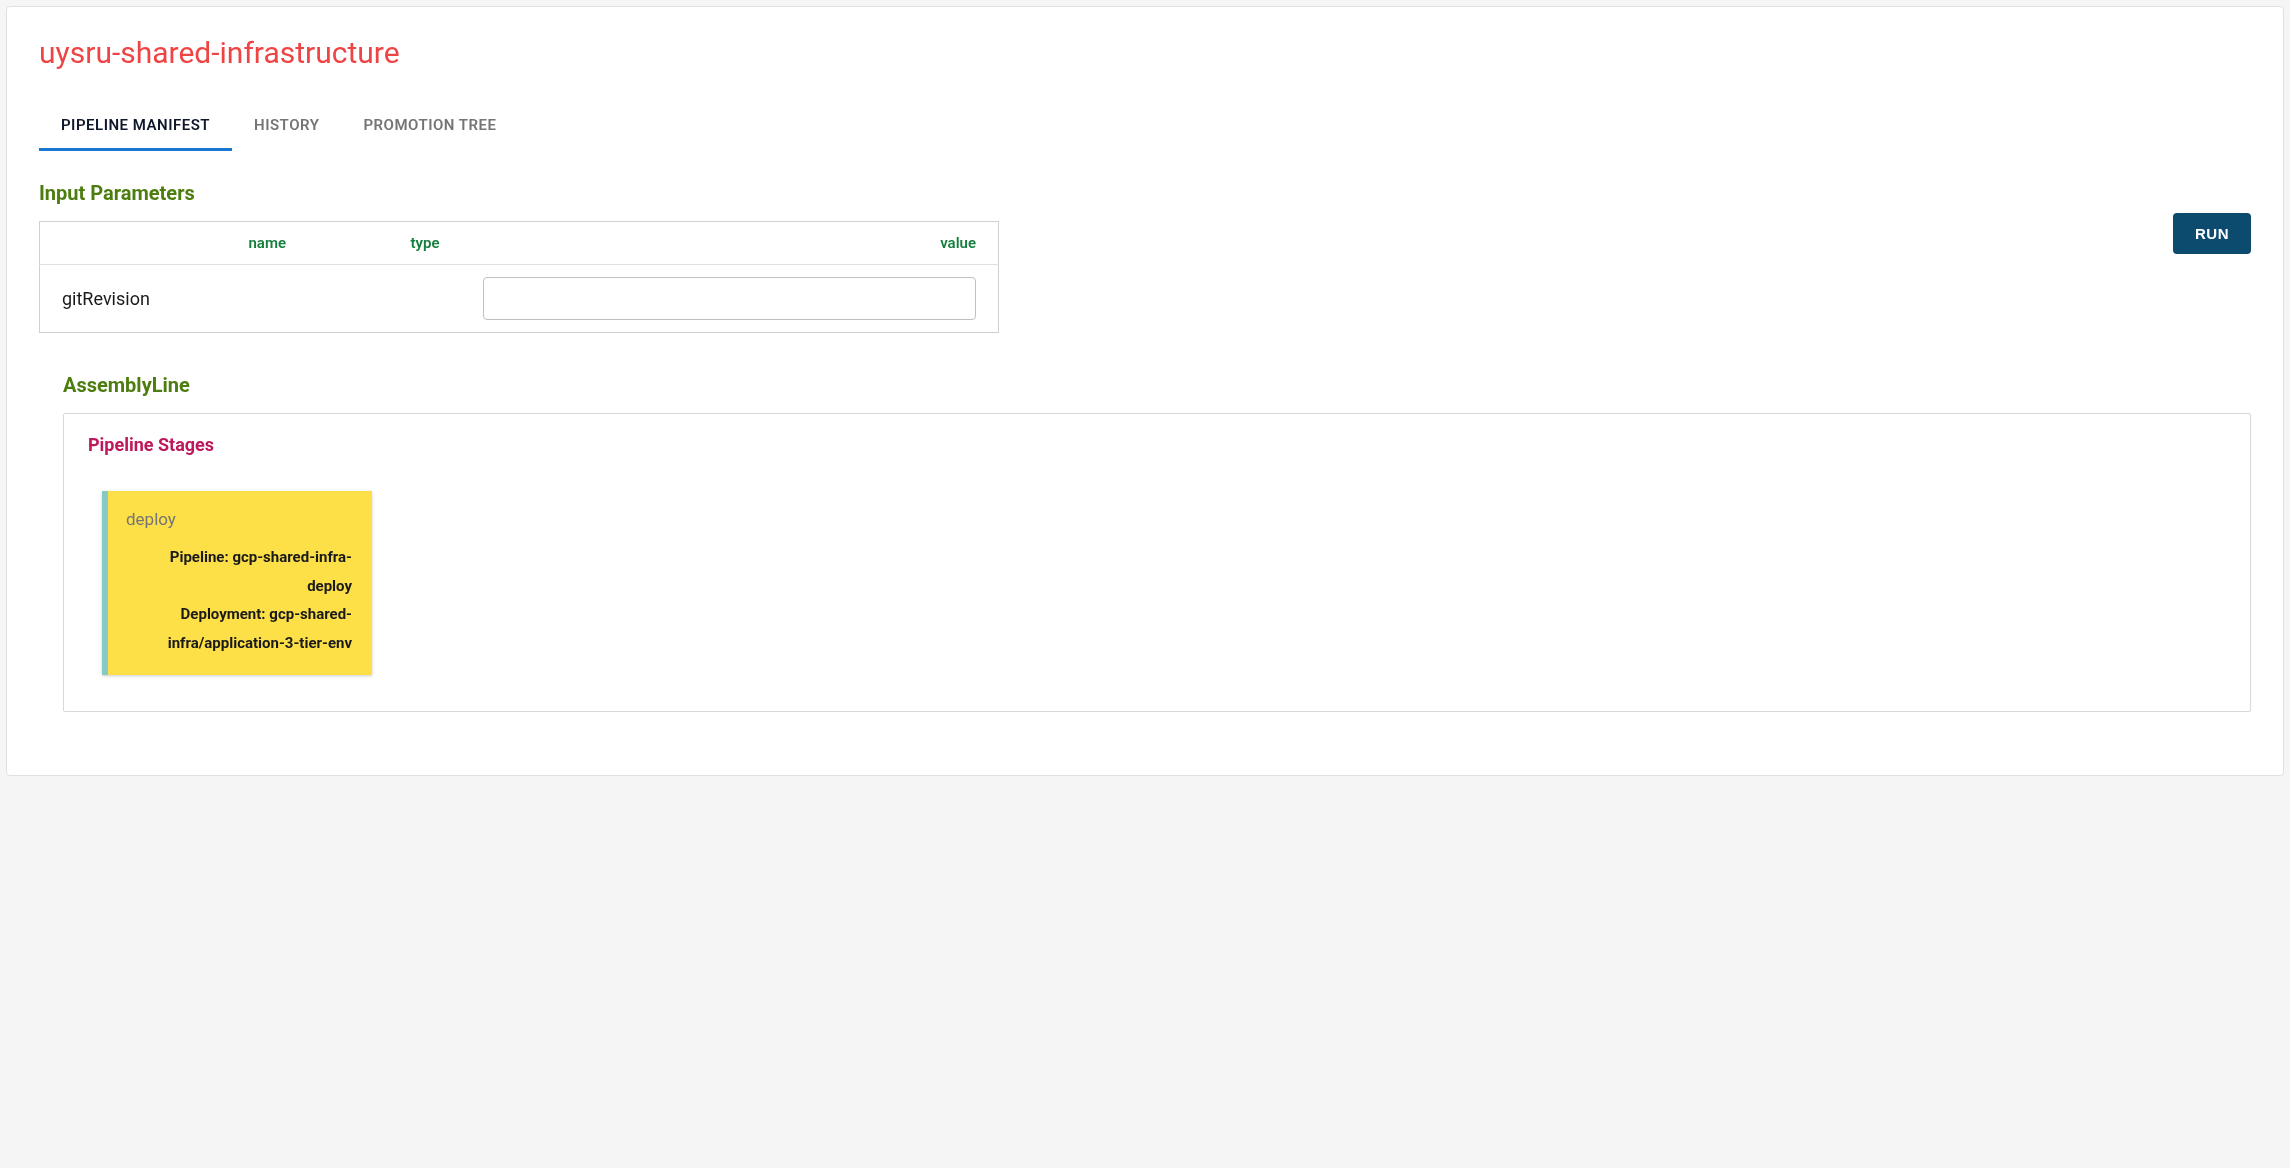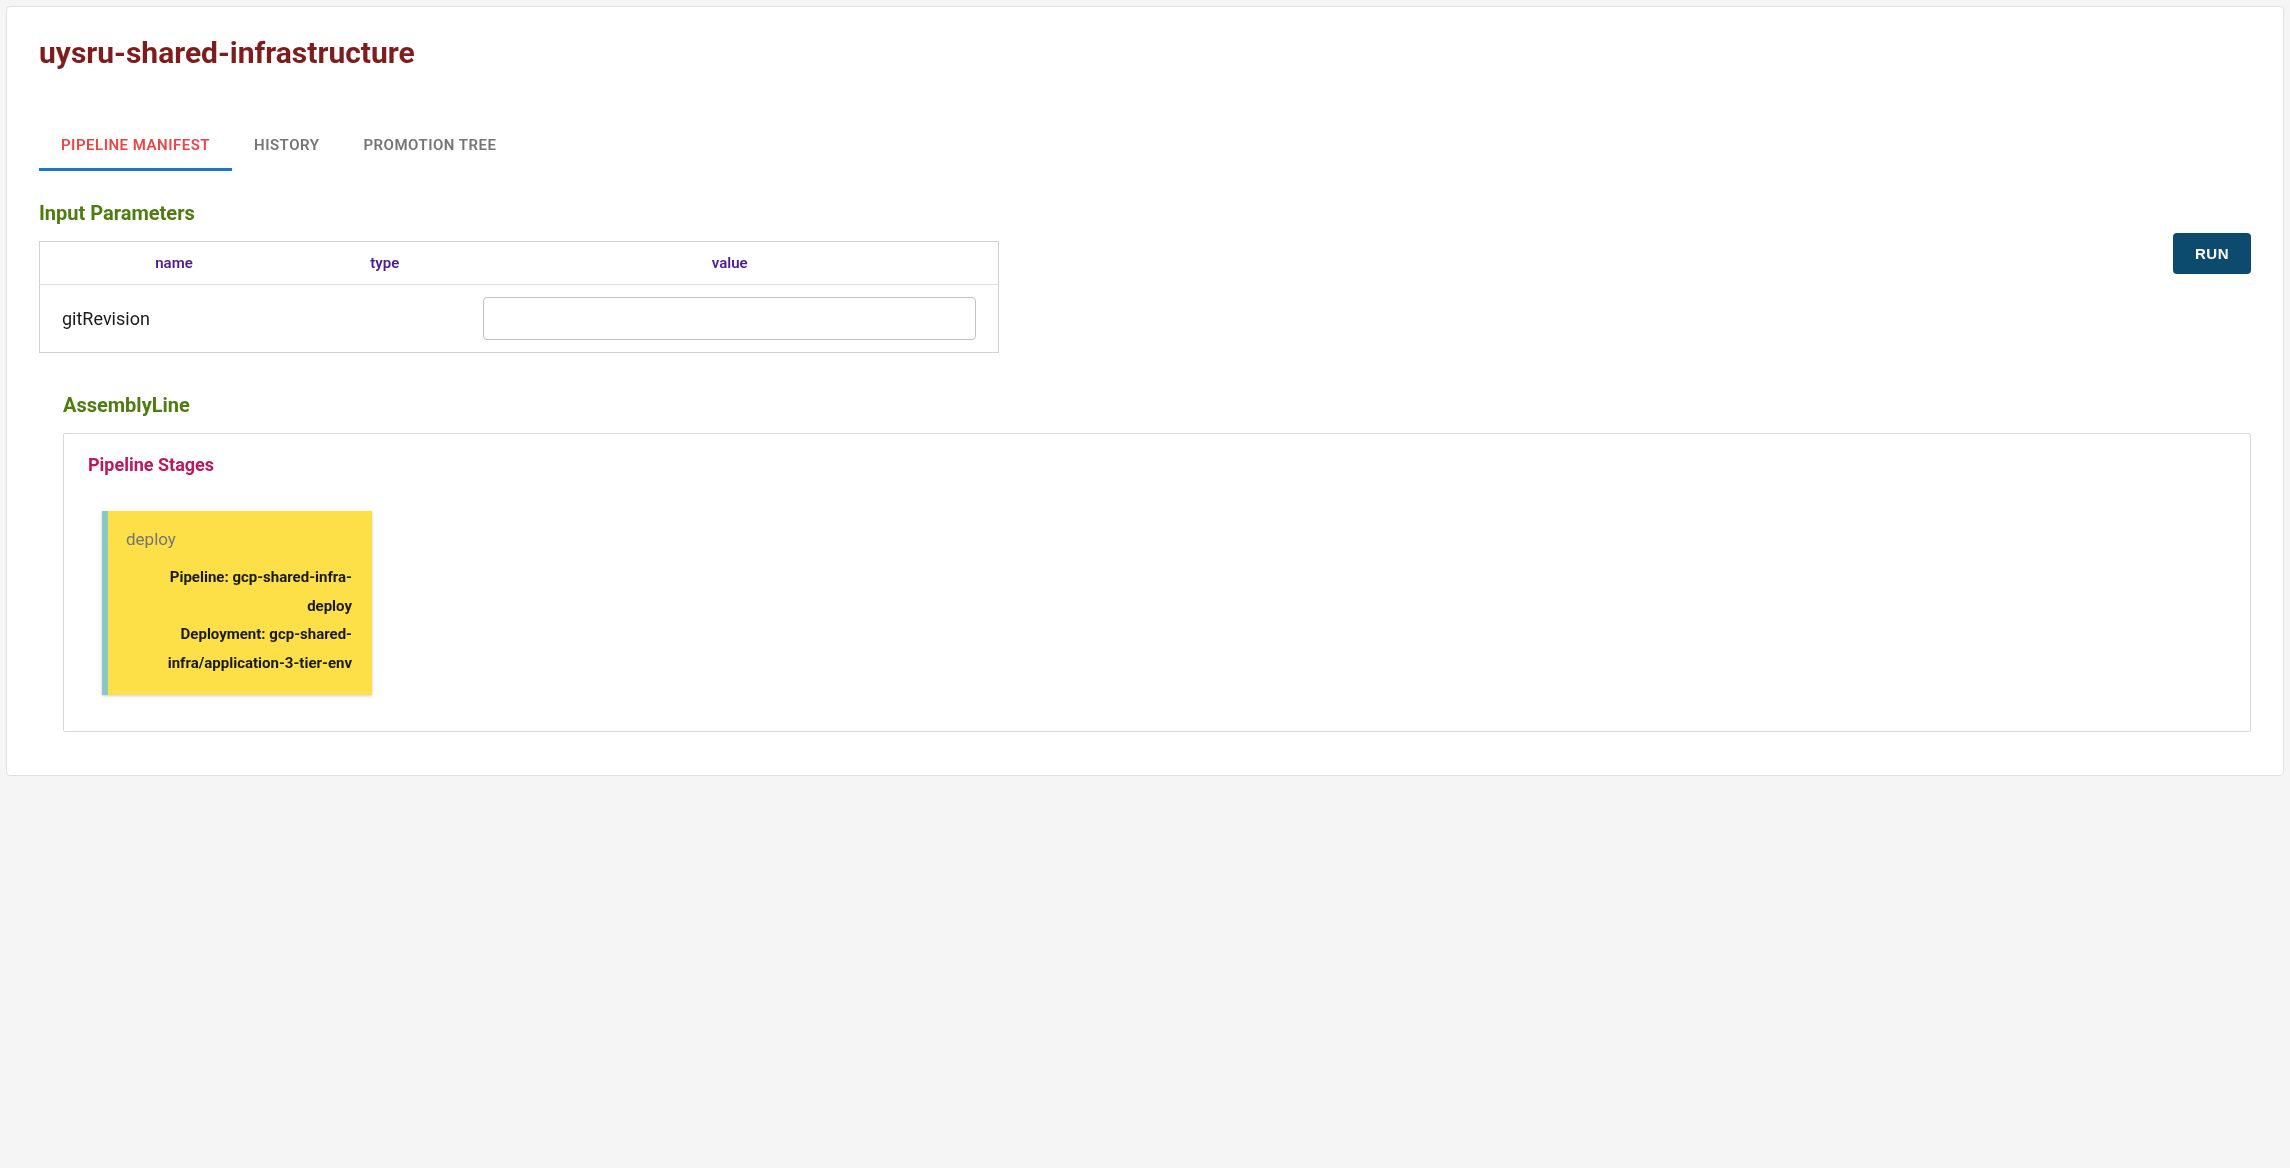--- a/index.html
+++ b/index.html
@@ -15,42 +15,42 @@
     .main-card {
       background: #ffffff;
       border: 1px solid #e0e0e0;
       border-radius: 4px;
       padding: 28px 32px 40px 32px;
       min-height: 770px;
       position: relative;
     }
     .page-title {
       font-size: 30px;
-      font-weight: 700;
-      color: #7f1d1d;
-      margin-bottom: 52px;
+      font-weight: 400;
+      color: #ef4444;
+      margin-bottom: 32px;
     }
     .tabs {
       display: flex;
       gap: 0;
       border-bottom: none;
       margin-bottom: 30px;
     }
     .tab {
       padding: 14px 22px;
       font-size: 15px;
       font-weight: 600;
       letter-spacing: 0.5px;
       color: #757575;
       cursor: pointer;
       border-bottom: 3px solid transparent;
       text-transform: uppercase;
     }
     .tab.active {
-      color: #ef4444;
+      color: #0f172a;
       border-bottom-color: #1976d2;
     }
     .content-row {
       display: flex;
       align-items: flex-start;
       gap: 24px;
       margin-bottom: 40px;
     }
     .params-area {
       flex: 0 0 960px;
@@ -67,25 +67,25 @@
       color: #4d7c0f;
       margin-bottom: 16px;
     }
     .params-table {
       border: 1px solid #d0d0d0;
       border-radius: 4px;
       width: 100%;
       border-collapse: collapse;
     }
     .params-table thead th {
-      text-align: center;
+      text-align: right;
       padding: 12px 22px;
       font-size: 15px;
       font-weight: 600;
-      color: #4c1d95;
+      color: #15803d;
       border-bottom: 1px solid #e0e0e0;
     }
     .params-table tbody td {
       padding: 12px 22px;
       font-size: 18px;
       color: #1a1a1a;
       vertical-align: middle;
     }
     .params-table .col-name {
       width: 28%;

